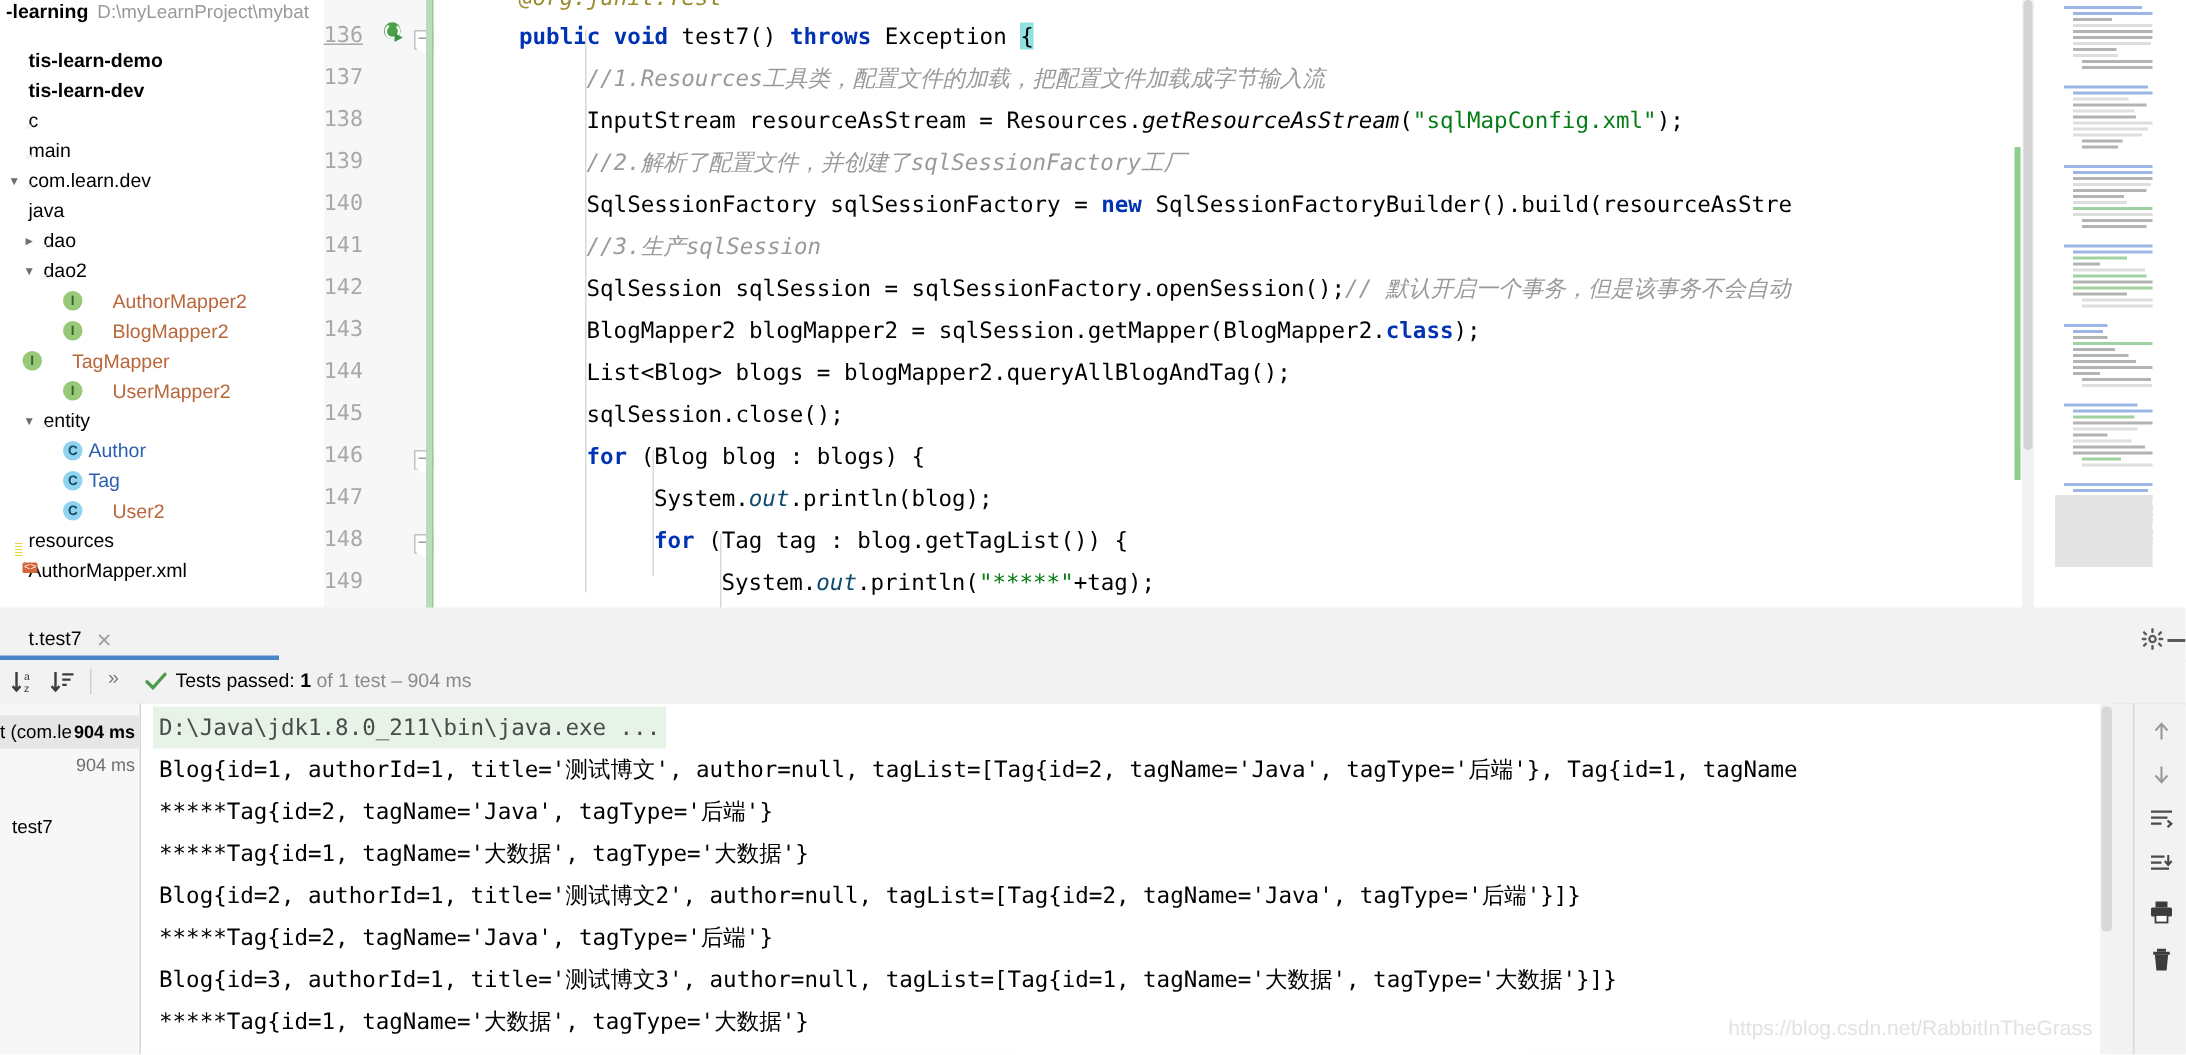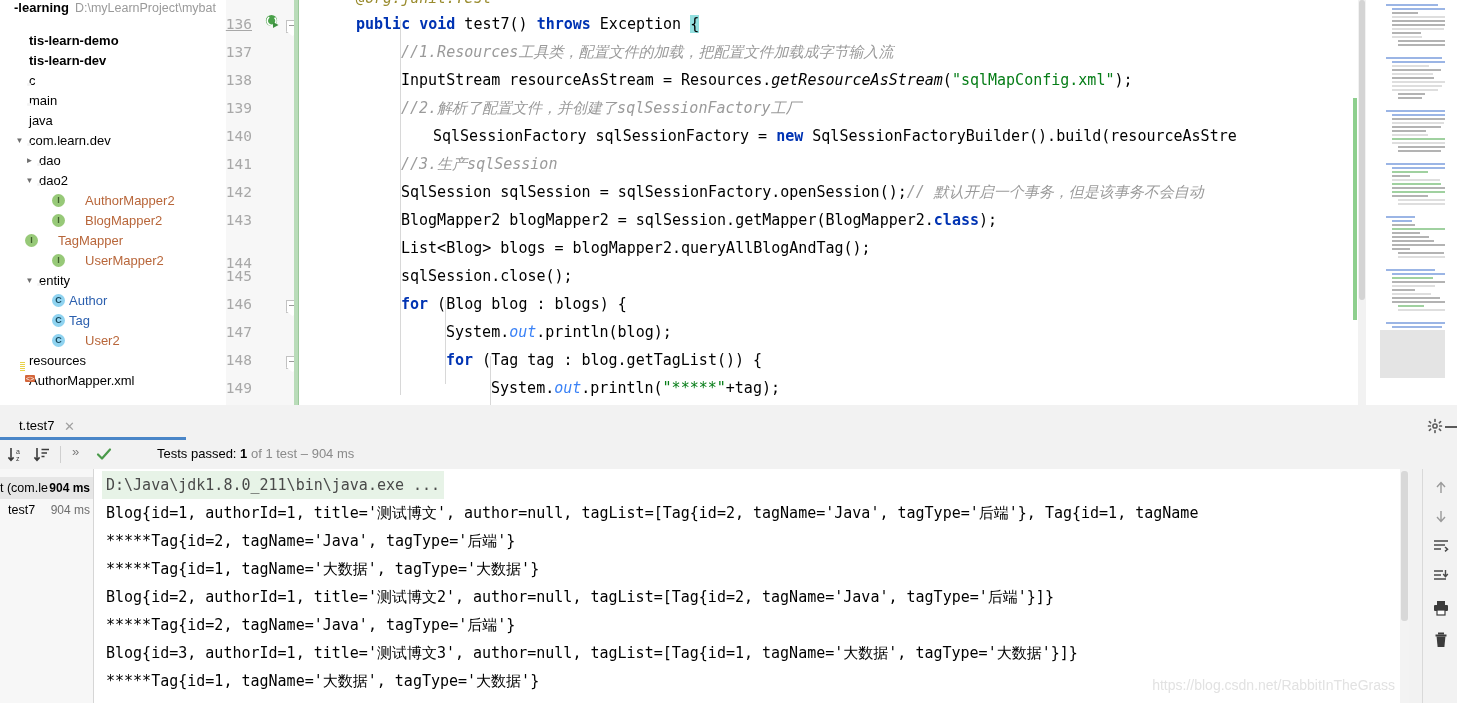--- a/index.html
+++ b/index.html
@@ -6,21 +6,21 @@
   body{
     width:1457px;height:703px;overflow:hidden;
     background:#ffffff;
     font-family:"Liberation Sans", sans-serif;
     font-size:13px;color:#000;
     -webkit-font-smoothing:antialiased;
   }
   .app{position:relative;width:1457px;height:703px;}
 
   
-  .top-region{position:absolute;left:14px;top:0;width:1431px;height:412px;background:#fff;overflow:hidden;}
+  .top-region{position:absolute;left:4px;top:0;width:1431px;height:412px;background:#fff;overflow:hidden;}
 
   
   .project-pane{position:absolute;left:0;top:0;width:212px;height:412px;background:#fff;overflow:hidden;}
   .prj-header{position:absolute;left:0;top:0;height:18px;white-space:nowrap;}
   .prj-name{font-weight:bold;font-size:13px;color:#000;}
   .prj-path{font-size:12.5px;color:#9a9a9a;margin-left:6px;}
   .tree{position:absolute;left:0;top:30px;width:212px;}
   .trow{height:20px;line-height:20px;white-space:nowrap;font-size:13px;position:relative;}
   .trow.bold{font-weight:bold;}
   .arrow{display:inline-block;width:11px;font-size:8px;color:#6e6e6e;vertical-align:middle;text-align:center;}
@@ -59,21 +59,21 @@
   .modbar{position:absolute;left:280px;top:0;width:4px;height:412px;background:#b9dcb9;}
   .gut-sep{position:absolute;left:284px;top:0;width:1px;height:412px;background:#9bc89b;}
 
   
   .code{position:absolute;left:288px;top:0;width:1050px;height:412px;overflow:hidden;
      font-family:"DejaVu Sans Mono", monospace;font-size:15px;background:#fff;}
   .cline{position:absolute;left:0;height:28px;line-height:28px;white-space:pre;}
   .k{color:#0033b3;font-weight:bold;}
   .cmt{color:#9a9a9a;font-style:italic;}
   .str{color:#067d17;}
-  .fld{color:#3b82f6;font-style:italic;}
+  .fld{color:#0c4a6e;font-style:italic;}
   .mth{color:#000;font-style:italic;}
   .brace-hl{background:#93e0e0;}
   .indent-guide{position:absolute;width:1px;background:#d8d8d8;}
 
   
   .minimap{position:absolute;left:1352px;top:0;width:105px;height:412px;background:#fff;overflow:hidden;}
   .mm-row{position:absolute;height:2px;background:#a6a6a6;opacity:.85;}
   .mm-row.b{background:#8aa8e0;}
   .mm-row.g{background:#8fc98f;}
   .mm-row.l{background:#d8d8d8;}
@@ -95,30 +95,30 @@
   .gear{position:absolute;right:14px;top:6px;width:16px;height:16px;}
   .winmin{position:absolute;right:-2px;top:6px;width:16px;height:16px;}
   .winmin:after{content:"";position:absolute;left:2px;top:8px;width:12px;height:1.5px;background:#5a5a5a;}
 
   .toolbar{position:absolute;left:0;top:28px;width:1457px;height:29px;background:#f2f2f2;border-bottom:1px solid #d6d6d6;}
   .tb-sortaz{position:absolute;left:6px;top:5px;width:20px;height:20px;}
   .tb-sortdur{position:absolute;left:32px;top:5px;width:20px;height:20px;}
   .tb-sep{position:absolute;left:60px;top:6px;width:1px;height:17px;background:#cfcfcf;}
   .tb-more{position:absolute;left:72px;top:4px;font-size:13px;color:#7a7a7a;}
   .tb-check{position:absolute;left:96px;top:5px;width:16px;height:18px;}
-  .status{position:absolute;left:117px;top:5px;font-size:13px;line-height:18px;white-space:nowrap;margin-left:40px;}
+  .status{position:absolute;left:117px;top:5px;font-size:13px;line-height:18px;white-space:nowrap;}
   .status b{font-weight:bold;color:#000;}
   .status .dim{color:#8a8a8a;}
 
   
   .testlist{position:absolute;left:0;top:57px;width:93px;height:234px;background:#f7f7f7;border-right:1px solid #d6d6d6;overflow:hidden;}
   .tl-row{position:absolute;left:0;width:93px;height:22px;line-height:22px;font-size:12.5px;white-space:nowrap;}
   .tl-row.sel{background:#e6e6e6;}
   .tl-name{position:absolute;left:0px;color:#000;}
-  .tl-name.ind{left:8px;}
+  .tl-name.ind{left:8px;margin-top:41px;}
   .tl-ms{position:absolute;right:3px;color:#6e6e6e;font-size:12px;}
   .tl-ms.b{color:#000;font-weight:bold;}
 
   
   .console{position:absolute;left:94px;top:57px;width:1315px;height:234px;background:#fff;overflow:hidden;
      font-family:"DejaVu Sans Mono", monospace;font-size:15px;}
   .oline{position:absolute;left:12px;height:28px;line-height:28px;white-space:pre;color:#000;}
   .oline.cmdline{color:#4a4a4a;background:#e7f3e7;left:8px;padding:0 4px;}
   .console-scroll{position:absolute;right:0;top:0;width:9px;height:234px;background:#f3f3f3;}
   .console-scroll .thumb{position:absolute;left:1px;top:2px;width:7px;height:150px;background:#d8d8d8;border-radius:3px;}
@@ -139,22 +139,22 @@
 
     <div class="project-pane">
       <div class="prj-header">
         <span class="prj-name">-learning</span><span class="prj-path">D:\myLearnProject\mybat</span>
       </div>
       <div class="tree" id="tree">
           <div class="trow bold"><span class="arrow none">▸</span><span class="ic" style="width: 0px;"></span><span class="tlabel c-black">tis-learn-demo</span></div>
           <div class="trow bold"><span class="arrow none">▸</span><span class="ic" style="width: 0px;"></span><span class="tlabel c-black">tis-learn-dev</span></div>
           <div class="trow"><span class="arrow none">▸</span><span class="ic"><span class="ic-folder"></span></span><span class="tlabel c-black">c</span></div>
           <div class="trow"><span class="arrow none">▸</span><span class="ic"><span class="ic-folder"></span></span><span class="tlabel c-black">main</span></div>
+          <div class="trow"><span class="arrow">▼</span><span class="ic"><span class="ic-folder"></span></span><span class="tlabel c-black">com.learn.dev</span></div>
           <div class="trow"><span class="arrow none">▸</span><span class="ic"><span class="ic-folder blue plainblue"></span></span><span class="tlabel c-black">java</span></div>
-          <div class="trow"><span class="arrow">▼</span><span class="ic"><span class="ic-folder"></span></span><span class="tlabel c-black">com.learn.dev</span></div>
           <div class="trow" style="padding-left: 10px;"><span class="arrow">►</span><span class="ic"><span class="ic-folder"></span></span><span class="tlabel c-black">dao</span></div>
           <div class="trow" style="padding-left: 10px;"><span class="arrow">▼</span><span class="ic"><span class="ic-folder"></span></span><span class="tlabel c-black">dao2</span></div>
           <div class="trow" style="padding-left: 27px;"><span class="arrow none">▸</span><span class="ic-circ iface">I</span><span class="tlabel c-orange">AuthorMapper2</span></div>
           <div class="trow" style="padding-left: 27px;"><span class="arrow none">▸</span><span class="ic-circ iface">I</span><span class="tlabel c-orange">BlogMapper2</span></div>
           <div class="trow" style=""><span class="arrow none">▸</span><span class="ic-circ iface">I</span><span class="tlabel c-orange">TagMapper</span></div>
           <div class="trow" style="padding-left: 27px;"><span class="arrow none">▸</span><span class="ic-circ iface">I</span><span class="tlabel c-orange">UserMapper2</span></div>
           <div class="trow" style="padding-left: 10px;"><span class="arrow">▼</span><span class="ic"><span class="ic-folder"></span></span><span class="tlabel c-black">entity</span></div>
           <div class="trow" style="padding-left: 27px;"><span class="arrow none">▸</span><span class="ic-circ cls">C</span><span class="tlabel c-blue">Author</span></div>
           <div class="trow" style="padding-left: 27px;"><span class="arrow none">▸</span><span class="ic-circ cls">C</span><span class="tlabel c-blue">Tag</span></div>
           <div class="trow" style="padding-left: 27px;"><span class="arrow none">▸</span><span class="ic-circ cls">C</span><span class="tlabel c-orange">User2</span></div>
@@ -166,21 +166,21 @@
     <div class="gutter">
       <div id="gutter-lines">
           <div class="gline" style="top: 10px; text-decoration: underline;">136</div>
           <div class="gline" style="top: 38px;">137</div>
           <div class="gline" style="top: 66px;">138</div>
           <div class="gline" style="top: 94px;">139</div>
           <div class="gline" style="top: 122px;">140</div>
           <div class="gline" style="top: 150px;">141</div>
           <div class="gline" style="top: 178px;">142</div>
           <div class="gline" style="top: 206px;">143</div>
-          <div class="gline" style="top: 234px; margin-top: 15px;">144</div>
+          <div class="gline" style="top: 234px;">144</div>
           <div class="gline" style="top: 262px;">145</div>
           <div class="gline" style="top: 290px;">146</div>
           <div class="gline" style="top: 318px;">147</div>
           <div class="gline" style="top: 346px;">148</div>
           <div class="gline" style="top: 374px;">149</div>
         </div>
       <div class="runicon" style="top:14px">
         <svg width="15" height="15" viewBox="0 0 15 15">
           <circle cx="6.5" cy="6.5" r="5.6" fill="#4aa14a"></circle>
           <path d="M4.2 3.2 A4.4 4.4 0 1 0 9.6 3.6" stroke="#fff" stroke-width="1.6" fill="none"></path>
@@ -193,21 +193,21 @@
     </div>
     <div class="modbar"></div>
     <div class="gut-sep"></div>
 
     <div class="code" id="code">
         <div class="cline cmt" style="top: -16px; left: 54px;"><span style="color:#9a8c2f">@org.junit.Test</span></div>
         <div class="cline" style="top: 10px; left: 54px;"><span class="k">public</span> <span class="k">void</span> test7() <span class="k">throws</span> Exception <span class="brace-hl">{</span></div>
         <div class="cline" style="top: 38px; left: 99px;"><span class="cmt">//1.Resources工具类，配置文件的加载，把配置文件加载成字节输入流</span></div>
         <div class="cline" style="top: 66px; left: 99px;">InputStream resourceAsStream = Resources.<span class="mth">getResourceAsStream</span>(<span class="str">"sqlMapConfig.xml"</span>);</div>
         <div class="cline" style="top: 94px; left: 99px;"><span class="cmt">//2.解析了配置文件，并创建了sqlSessionFactory工厂</span></div>
-        <div class="cline" style="top: 122px; left: 99px; margin-left: 32px;">SqlSessionFactory sqlSessionFactory = <span class="k">new</span> SqlSessionFactoryBuilder().build(resourceAsStre</div>
+        <div class="cline" style="top: 122px; left: 99px;">SqlSessionFactory sqlSessionFactory = <span class="k">new</span> SqlSessionFactoryBuilder().build(resourceAsStre</div>
         <div class="cline" style="top: 150px; left: 99px;"><span class="cmt">//3.生产sqlSession</span></div>
         <div class="cline" style="top: 178px; left: 99px;">SqlSession sqlSession = sqlSessionFactory.openSession();<span class="cmt">// 默认开启一个事务，但是该事务不会自动</span></div>
         <div class="cline" style="top: 206px; left: 99px;">BlogMapper2 blogMapper2 = sqlSession.getMapper(BlogMapper2.<span class="k">class</span>);</div>
         <div class="cline" style="top: 234px; left: 99px;">List&lt;Blog&gt; blogs = blogMapper2.queryAllBlogAndTag();</div>
         <div class="cline" style="top: 262px; left: 99px;">sqlSession.close();</div>
         <div class="cline" style="top: 290px; left: 99px;"><span class="k">for</span> (Blog blog : blogs) {</div>
         <div class="cline" style="top: 318px; left: 144px;">System.<span class="fld">out</span>.println(blog);</div>
         <div class="cline" style="top: 346px; left: 144px;"><span class="k">for</span> (Tag tag : blog.getTagList()) {</div>
         <div class="cline" style="top: 374px; left: 189px;">System.<span class="fld">out</span>.println(<span class="str">"*****"</span>+tag);</div>
         <div class="cline" style="top: 402px; left: 144px;">}</div>

